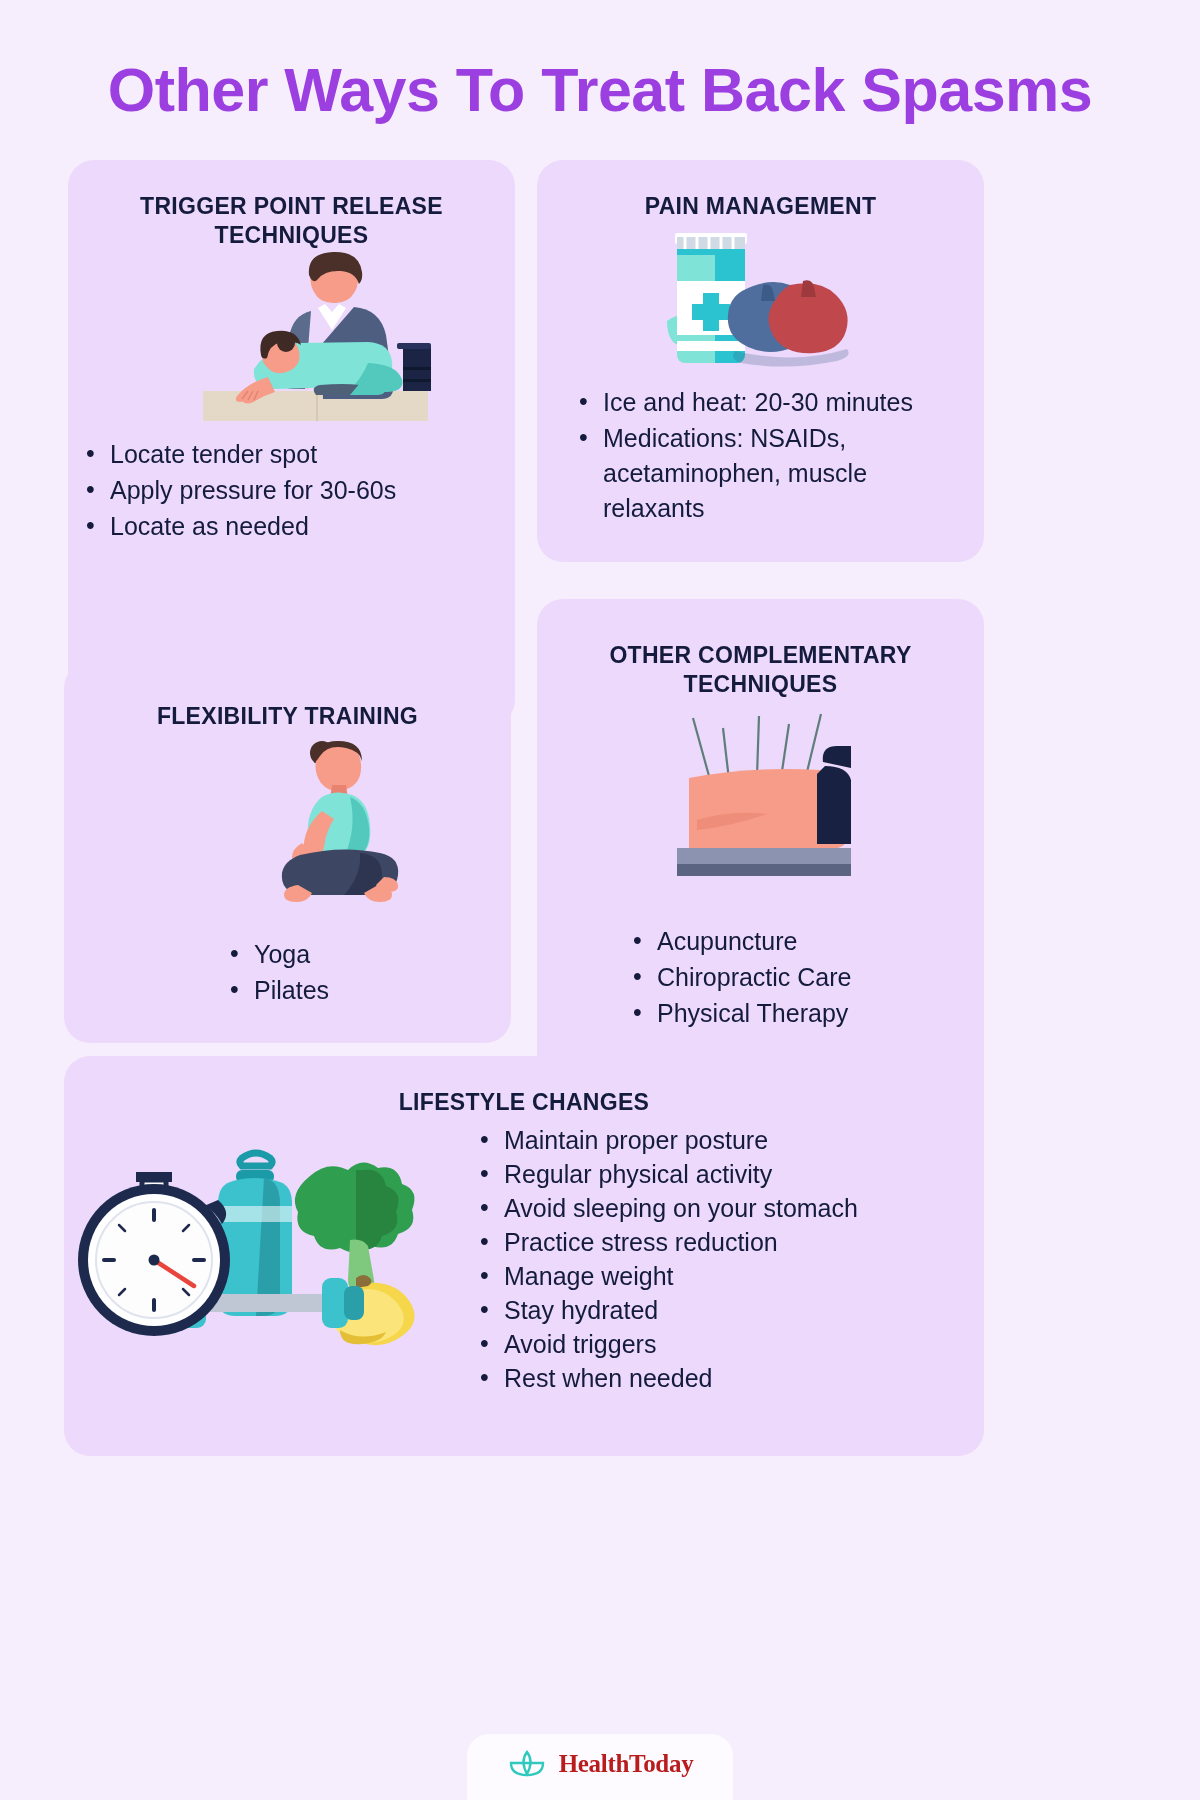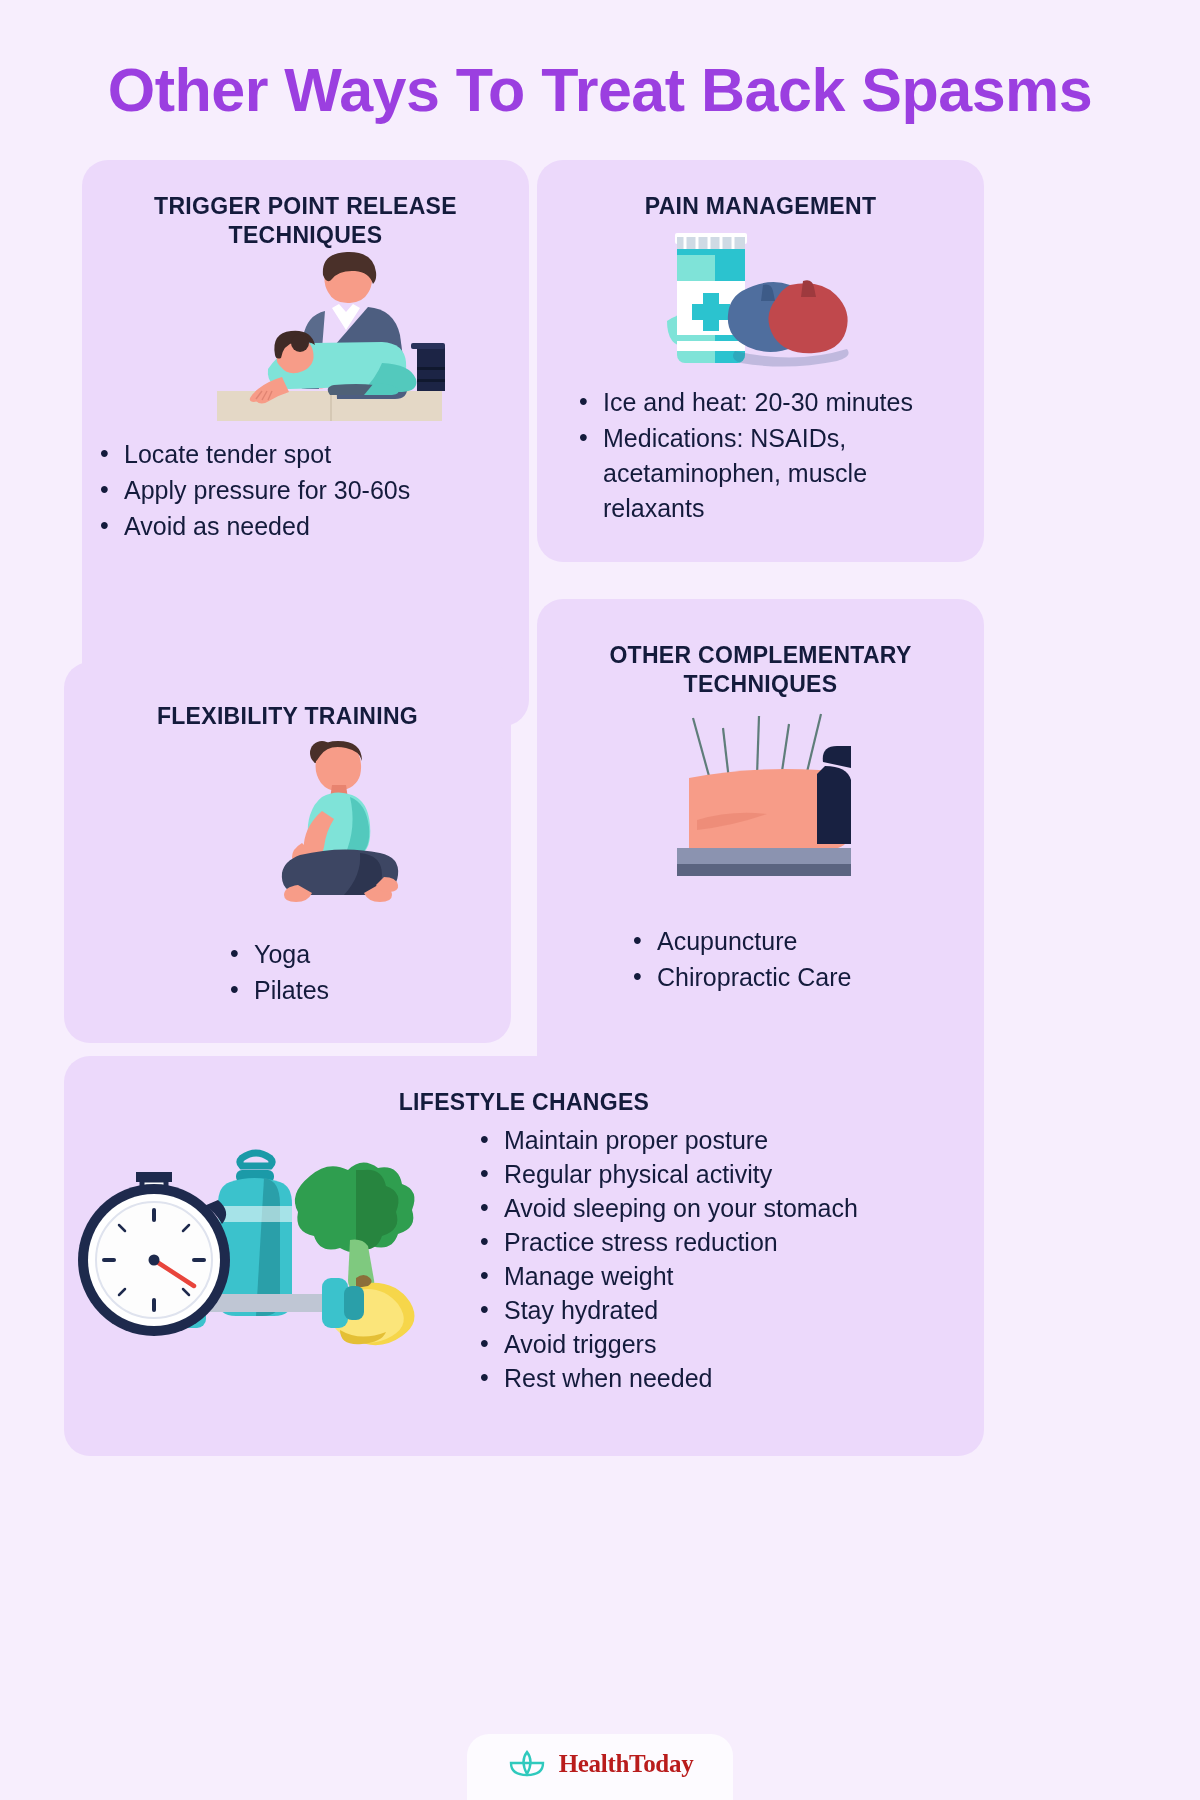--- a/index.html
+++ b/index.html
@@ -58,21 +58,21 @@
     margin-bottom: 1px;
   }
   .bullets li:before {
     content: "\2022";
     position: absolute;
     left: 6px;
     top: -1px;
     font-size: 25px;
   }
   
-  #card1 { left: 82px; top: 0px; width: 447px; height: 566px; }
+  #card1 { left: 68px; top: 0px; width: 447px; height: 566px; }
   #card1 .card-title { margin: 32px 34px 0 34px; }
   #card1 .illus { height: 182px; position: relative; }
   #card1 .bullets { margin: 4px 0 0 12px; }
   
   #card2 { left: 537px; top: 0px; width: 447px; height: 402px; }
   #card2 .card-title { margin: 32px 30px 8px 30px; }
   #card2 .illus { height: 148px; position: relative; }
   #card2 .bullets { margin: 8px 24px 0 36px; }
   
   #card3 { left: 64px; top: 502px; width: 447px; height: 381px; }
@@ -159,21 +159,21 @@
 
           <rect x="335" y="96" width="28" height="44" fill="#1c2445"></rect>
           <rect x="335" y="116" width="28" height="3" fill="#10182e"></rect>
           <rect x="335" y="128" width="28" height="3" fill="#10182e"></rect>
           <rect x="329" y="92" width="34" height="6" rx="2" fill="#29325a"></rect>
         </svg>
       </div>
       <ul class="bullets">
         <li>Locate tender spot</li>
         <li>Apply pressure for 30-60s</li>
-        <li>Avoid as needed</li>
+        <li>Locate as needed</li>
       </ul>
     </div>
 
     <div class="card" id="card2">
       <div class="card-title">Pain Management</div>
       <div class="illus">
         <svg width="447" height="148" viewBox="0 0 447 148">
 
           <path d="M130 92 q18 -12 34 -4 q12 6 8 18 q-4 12 -22 12 q-20 0 -20 -26z" fill="#7fe3d8"></path>
 
@@ -256,20 +256,21 @@
 
           <path d="M160 120 q34 -10 70 -6 q-34 12 -70 16z" fill="#e8836f" opacity="0.6"></path>
 
           <rect x="140" y="148" width="174" height="16" fill="#8b93b0"></rect>
           <rect x="140" y="164" width="174" height="12" fill="#5b6480"></rect>
         </svg>
       </div>
       <ul class="bullets">
         <li>Acupuncture</li>
         <li>Chiropractic Care</li>
+        <li>Physical Therapy</li>
       </ul>
     </div>
 
     <div class="card" id="card5">
       <div class="card-title">Lifestyle Changes</div>
       <div class="body">
         <div class="illus">
           <svg width="380" height="230" viewBox="0 0 380 230">
 
             <g>

